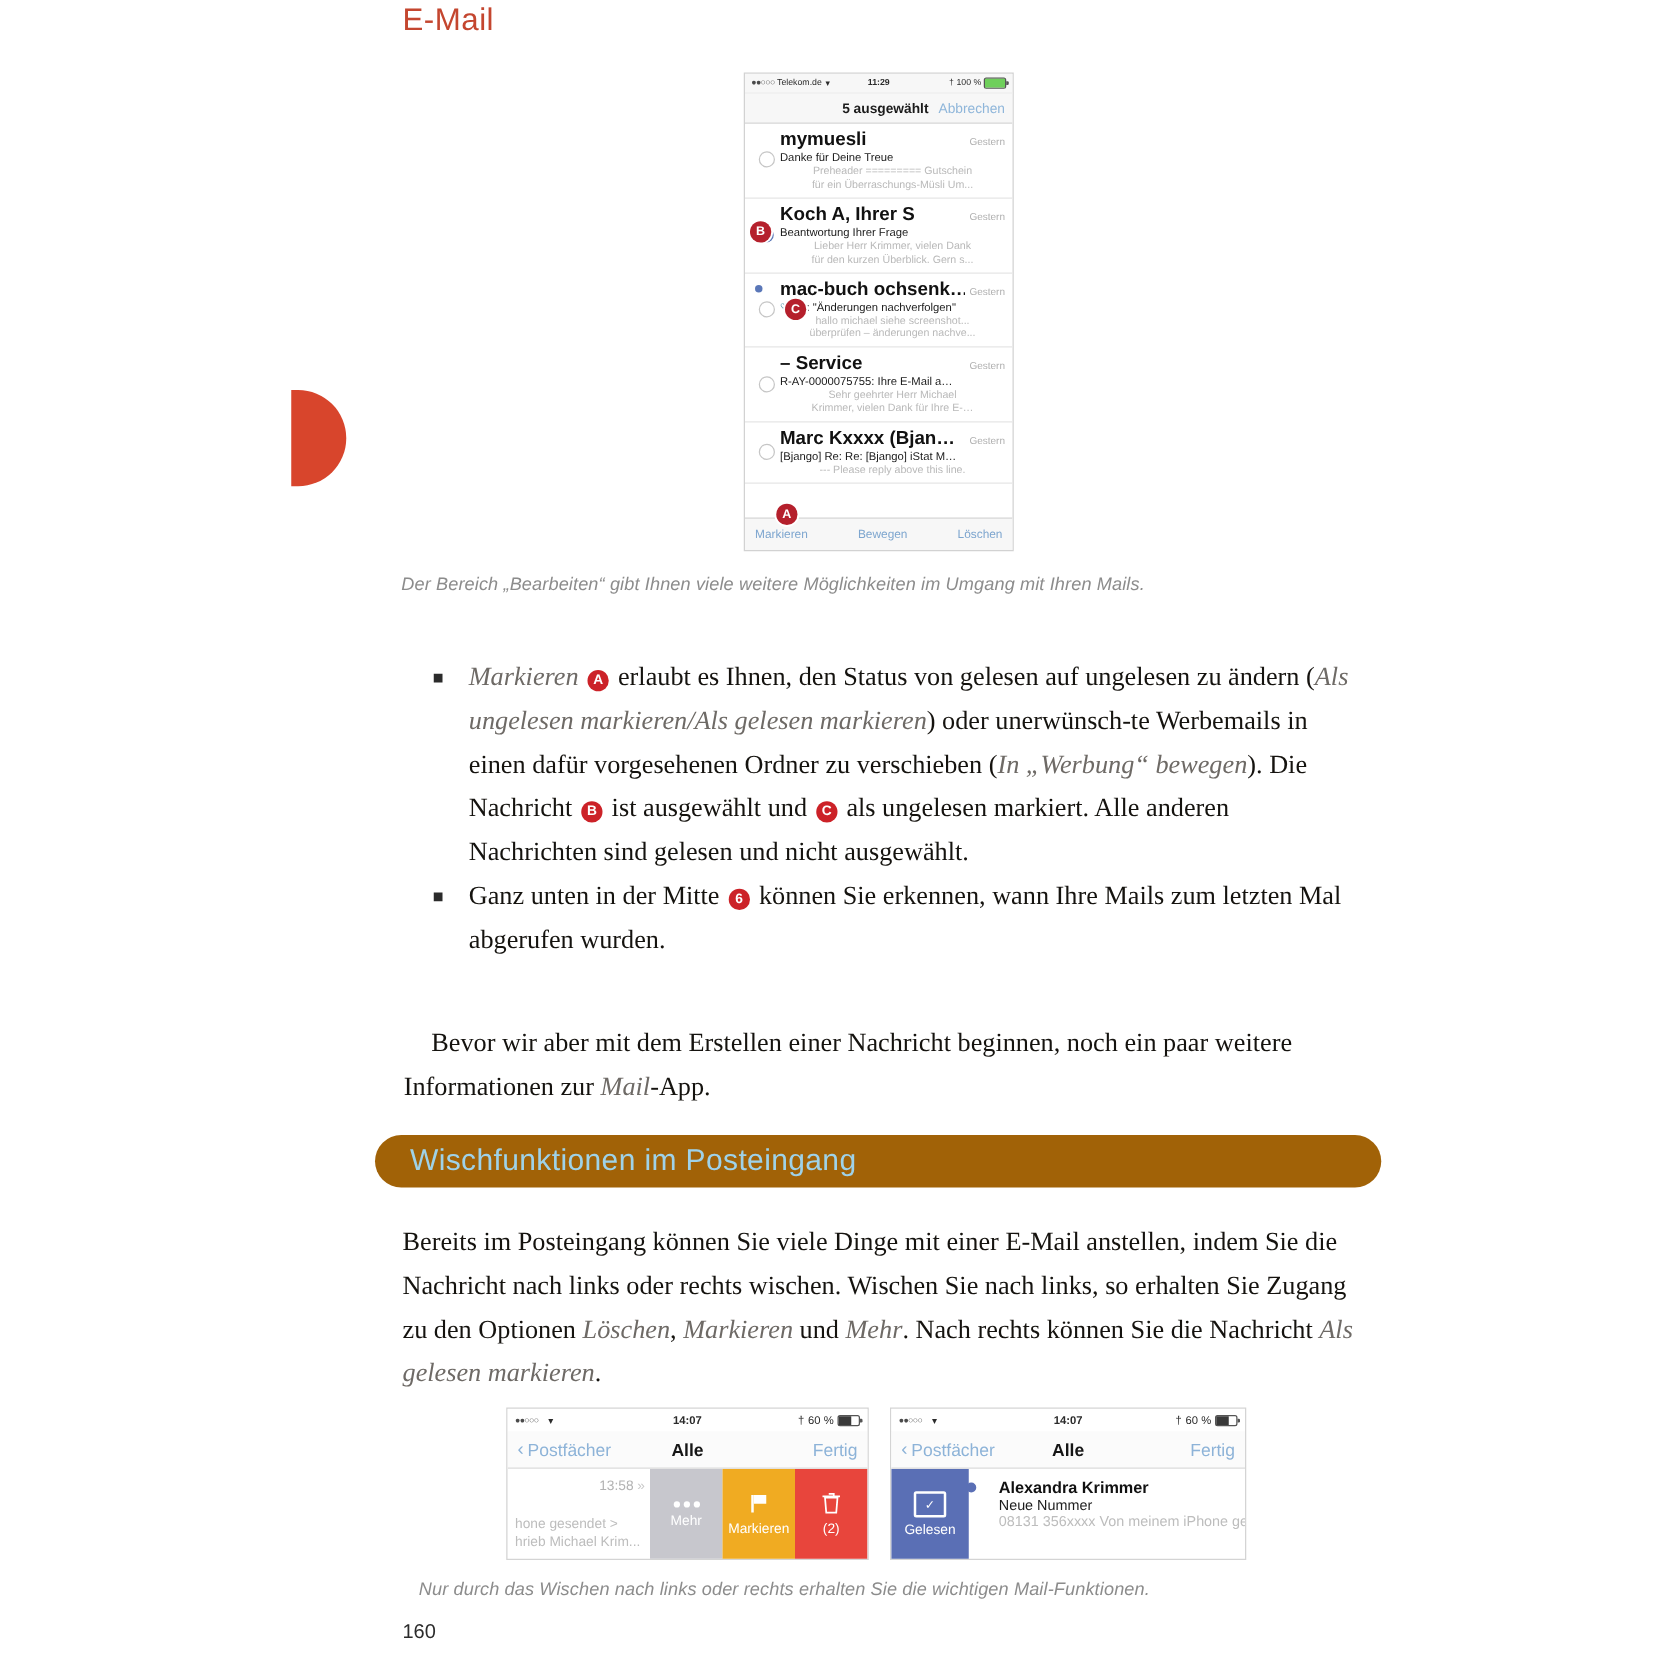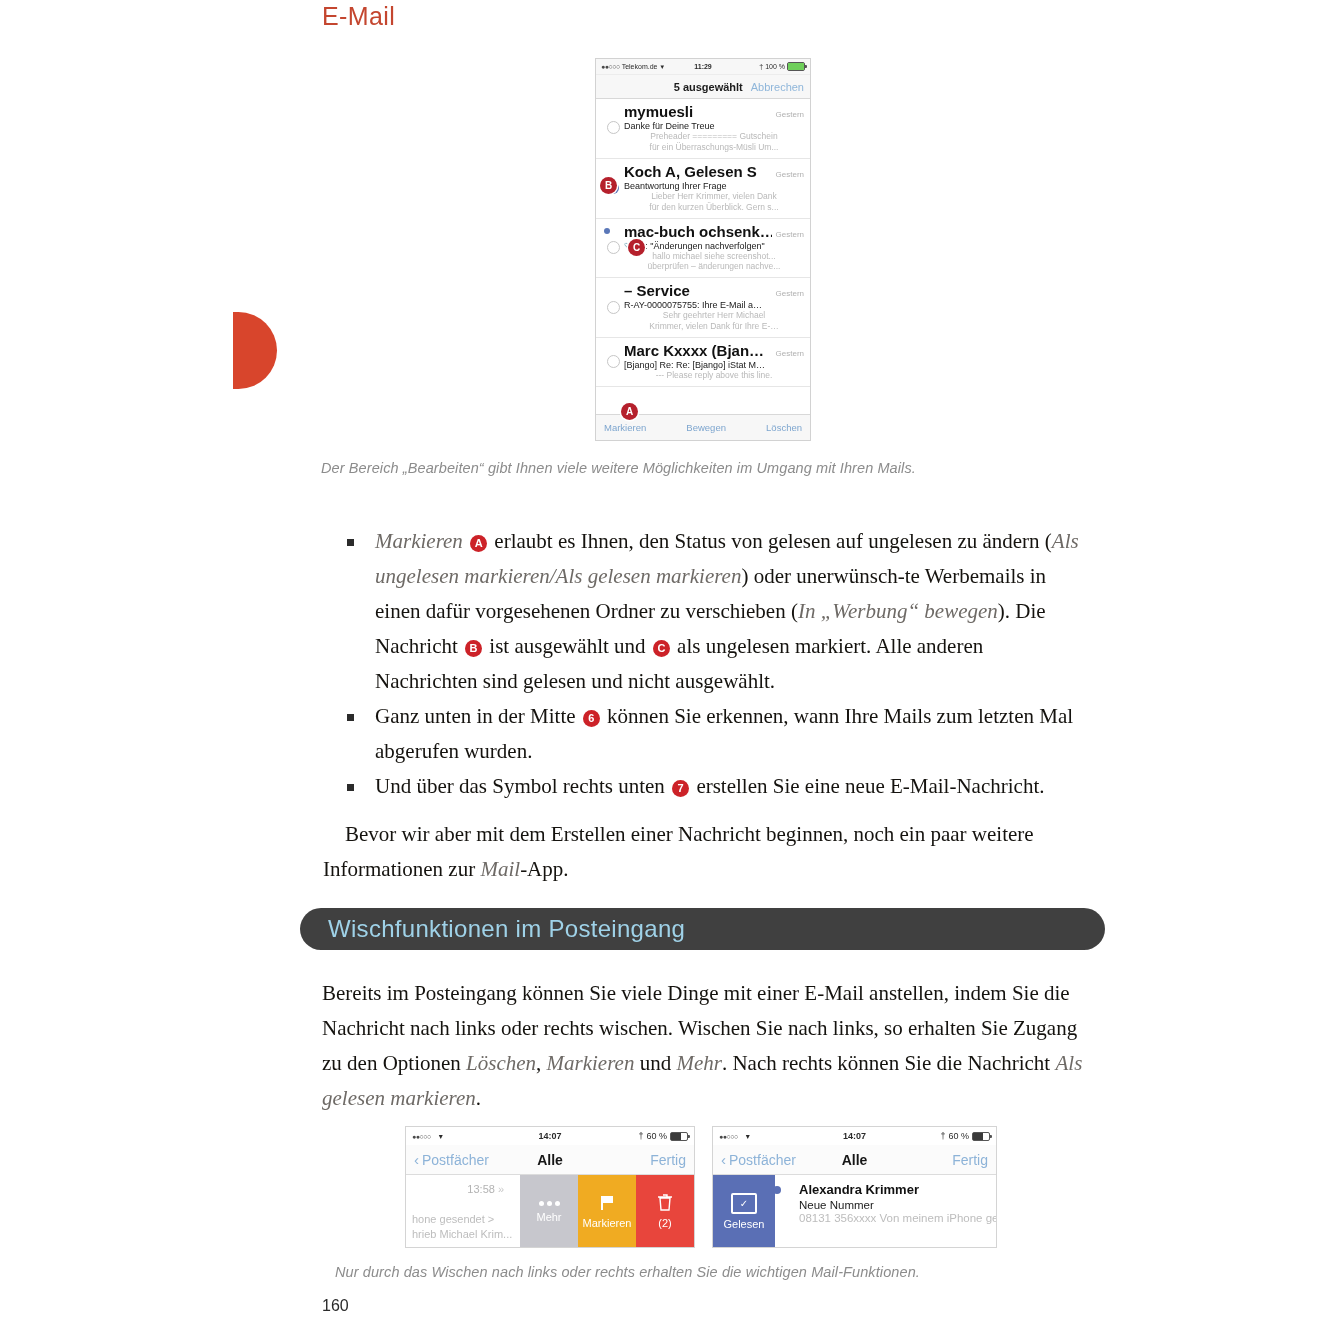--- a/index.html
+++ b/index.html
@@ -129,21 +129,21 @@
     vertical-align:1px;margin:0 2px;
   }
   .para{
     position:absolute;font-size:21px;line-height:35px;color:#15130f;
   }
   .para-1{left:323px;top:817px;width:768px;text-indent:22px;}
 
   
   .section-bar{
     position:absolute;left:300px;top:908px;width:805px;height:42px;
-    background:#404040;border-radius:21px;
+    background:#a16207;border-radius:21px;
     display:flex;align-items:center;
   }
   .section-bar span{
     font-family:"Liberation Sans", sans-serif;
     font-size:24px;color:#9fd2e8;padding-left:28px;letter-spacing:.3px;
   }
 
   .para-2{left:322px;top:976px;width:775px;}
 
   
@@ -164,21 +164,21 @@
     height:30px;background:#fbfbfb;border-bottom:1px solid #dcdcdc;
     display:flex;align-items:center;padding:0 8px;box-sizing:border-box;
   }
   .sm-back{font-size:14px;color:#8db3d8;display:flex;align-items:center;gap:3px;}
   .sm-back b{font-size:15px;font-weight:400;}
   .sm-title{position:absolute;left:0;right:0;text-align:center;font-size:14px;font-weight:bold;color:#161616;}
   .sm-done{margin-left:auto;font-size:14px;color:#8db3d8;}
   .sm-nav-wrap{position:relative;}
   .swipe-row{display:flex;height:73px;}
   .swipe-msg{
-    flex:1;padding:4px 16px 0 0;text-align:right;position:relative;min-width:0;
+    flex:1;padding:4px 4px 0 0;text-align:right;position:relative;min-width:0;
   }
   .swipe-time{font-size:11px;color:#b3b3b3;}
   .chev{font-size:11px;color:#c9c9c9;margin-left:3px;}
   .swipe-lines{position:absolute;left:6px;bottom:6px;text-align:left;font-size:11px;color:#bdbdbd;line-height:1.35;white-space:nowrap;}
   .act{
     width:58px;display:flex;flex-direction:column;align-items:center;justify-content:center;gap:5px;
     color:#fff;font-size:11px;
   }
   .act-more{background:#c7c7cd;}
   .act-flag{background:#f0ab22;}
@@ -252,21 +252,21 @@
           <div class="mail-preview">für ein Überraschungs-Müsli Um...</div>
         </div>
       </div>
 
       <div class="mail-row">
         <div class="sel-col">
           <div class="circle-check">✓</div>
         </div>
         <div class="mail-body">
           <div class="mail-top">
-            <span class="mail-from">Koch A, Gelesen S</span>
+            <span class="mail-from">Koch A, Ihrer S</span>
             <span class="mail-date">Gestern</span>
           </div>
           <div class="mail-subject">Beantwortung Ihrer Frage</div>
           <div class="mail-preview">Lieber Herr Krimmer, vielen Dank</div>
           <div class="mail-preview">für den kurzen Überblick. Gern s...</div>
         </div>
       </div>
 
       <div class="mail-row">
         <div class="sel-col">
@@ -332,23 +332,20 @@
     <div class="bullet">
       <em class="it">Markieren</em>
       <span class="inline-marker">A</span>
       <span>erlaubt es Ihnen, den Status von gelesen auf ungelesen zu ändern (</span><em class="it">Als ungelesen markieren/Als gelesen markieren</em><span>) oder unerwünsch-te Werbemails in einen dafür vorgesehenen Ordner zu verschieben (</span><em class="it">In „Werbung“ bewegen</em><span>). Die Nachricht </span><span class="inline-marker">B</span><span> ist ausgewählt und </span><span class="inline-marker">C</span><span> als ungelesen markiert. Alle anderen Nachrichten sind gelesen und nicht ausgewählt.</span>
     </div>
 
     <div class="bullet">
       <span>Ganz unten in der Mitte </span><span class="inline-marker">6</span><span> können Sie erkennen, wann Ihre Mails zum letzten Mal abgerufen wurden.</span>
     </div>
 
-    <div class="bullet">
-      <span>Und über das Symbol rechts unten </span><span class="inline-marker">7</span><span> erstellen Sie eine neue E-Mail-Nachricht.</span>
-    </div>
   </div>
 
   <div class="para para-1">
     <span>Bevor wir aber mit dem Erstellen einer Nachricht beginnen, noch ein paar weitere Informationen zur </span><em class="it">Mail</em><span>-App.</span>
   </div>
 
   <div class="section-bar">
     <span>Wischfunktionen im Posteingang</span>
   </div>
 

